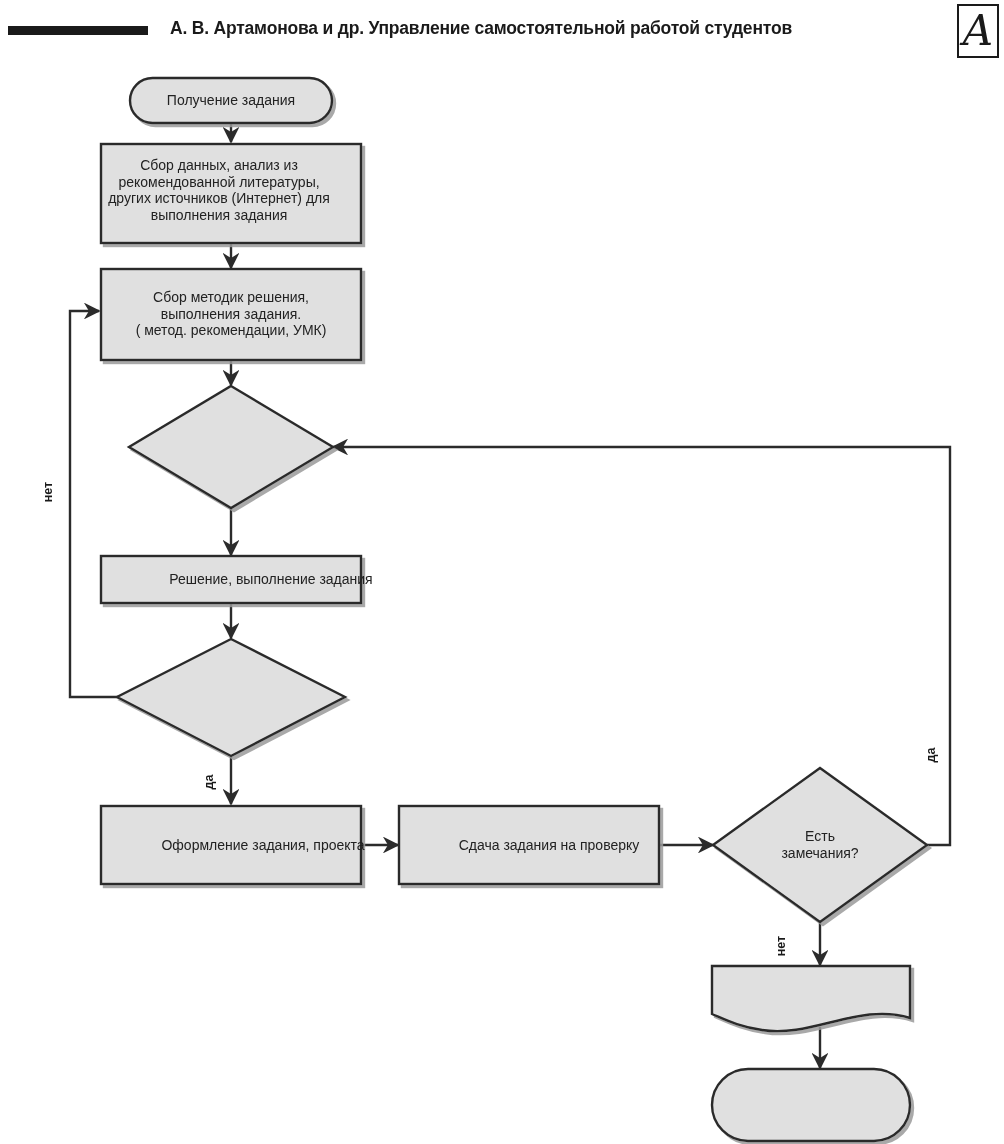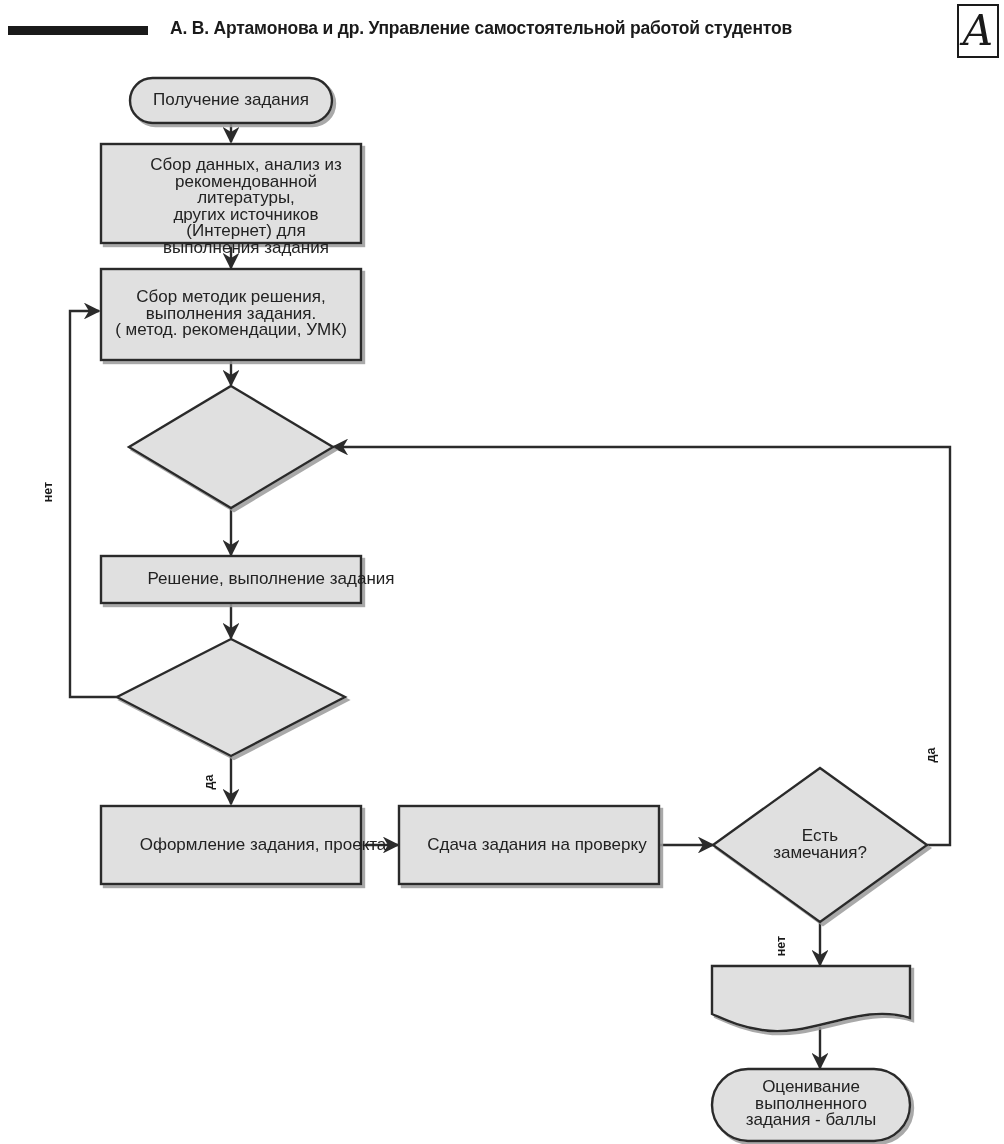--- a/index.html
+++ b/index.html
@@ -79,21 +79,21 @@
   }
   #flow-svg {
     position: absolute;
     left: 0; top: 0;
   }
 
   
   .node-label {
     position: absolute;
     color: #222222;
-    font-size: 17px;
+    font-size: 14px;
     line-height: 16.5px;
     text-align: center;
     white-space: pre-line;
     pointer-events: none;
   }
   .edge-label {
     position: absolute;
     color: #1a1a1a;
     font-size: 12.5px;
     font-weight: bold;
@@ -177,44 +177,41 @@
         <path d="M 712 966 L 910 966 L 910 1018
                  C 860 1002, 812 1038, 762 1030
                  C 740 1027, 726 1020, 712 1014 Z" fill="#e0e0e0" stroke="#2b2b2b" stroke-width="2.4"></path>
 
         <rect x="712" y="1069" width="198" height="72" rx="36" ry="36" fill="#e0e0e0" stroke="#2b2b2b" stroke-width="2.4"></rect>
       </g>
     </svg>
 
     <div class="node-label" style="left:131px; top:92px; width:200px;">Получение задания</div>
 
-    <div class="node-label" style="left:103px; top:157px; width:232px;padding-left:27px;">Сбор данных, анализ  из
+    <div class="node-label" style="left:103px; top:157px; width:232px;">Сбор данных, анализ  из
 рекомендованной литературы,
 других источников (Интернет) для
 выполнения задания</div>
 
     <div class="node-label" style="left:103px; top:289px; width:256px;text-align:center;">Сбор методик решения,
 выполнения задания.
 ( метод. рекомендации, УМК)</div>
 
 
     <div class="node-label" style="left:103px; top:571px; width:256px;padding-left:40px;">Решение, выполнение задания</div>
 
 
     <div class="node-label" style="left:103px; top:837px; width:256px;margin-left:32px;">Оформление задания, проекта</div>
 
-    <div class="node-label" style="left:389px; top:837px; width:296px;">Сдача задания на проверку</div>
+    <div class="node-label" style="left:401px; top:837px; width:296px;">Сдача задания на проверку</div>
 
     <div class="node-label" style="left:750px; top:828px; width:140px;">Есть
 замечания?</div>
 
 
-    <div class="node-label" style="left:714px; top:1079px; width:194px;">Оценивание
-выполненного
-задания - баллы</div>
 
     <div class="edge-label" style="left:34px; top:485px; width:28px; text-align:center;">нет</div>
 
     <div class="edge-label" style="left:196px; top:775px; width:26px; text-align:center;">да</div>
 
     <div class="edge-label" style="left:918px; top:748px; width:26px; text-align:center;">да</div>
 
     <div class="edge-label" style="left:767px; top:939px; width:28px; text-align:center;">нет</div>
 
   </div>

